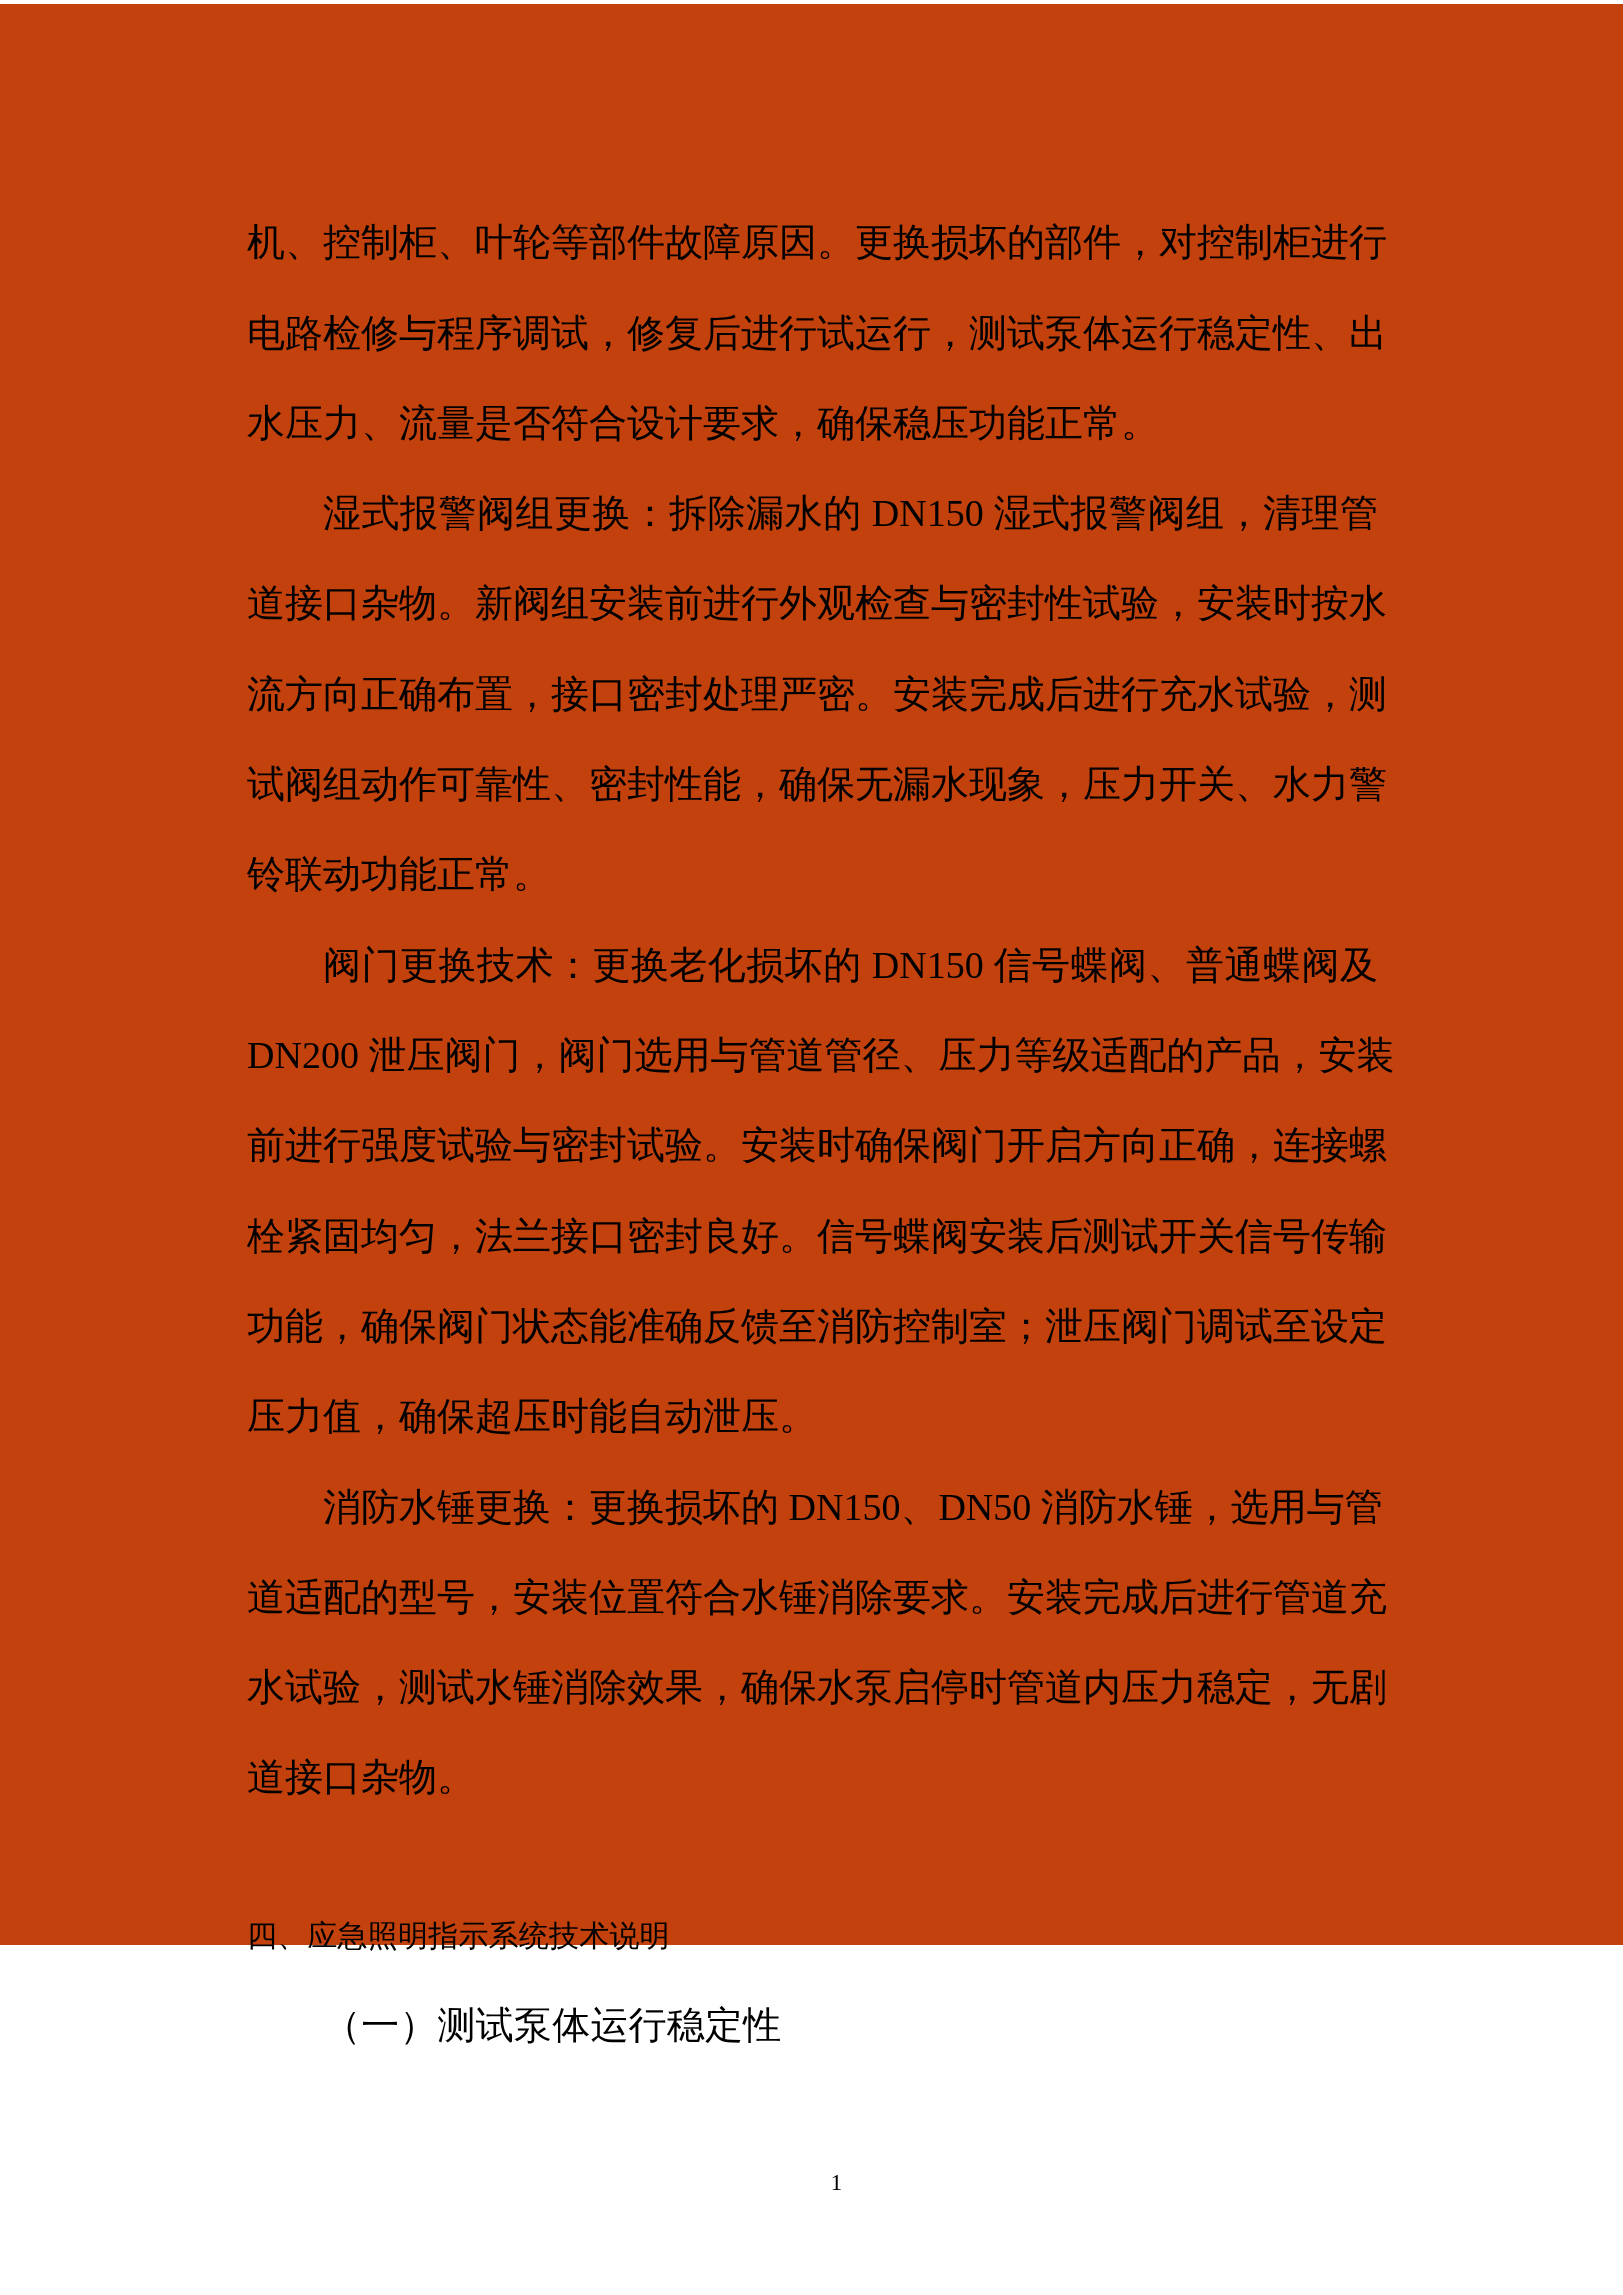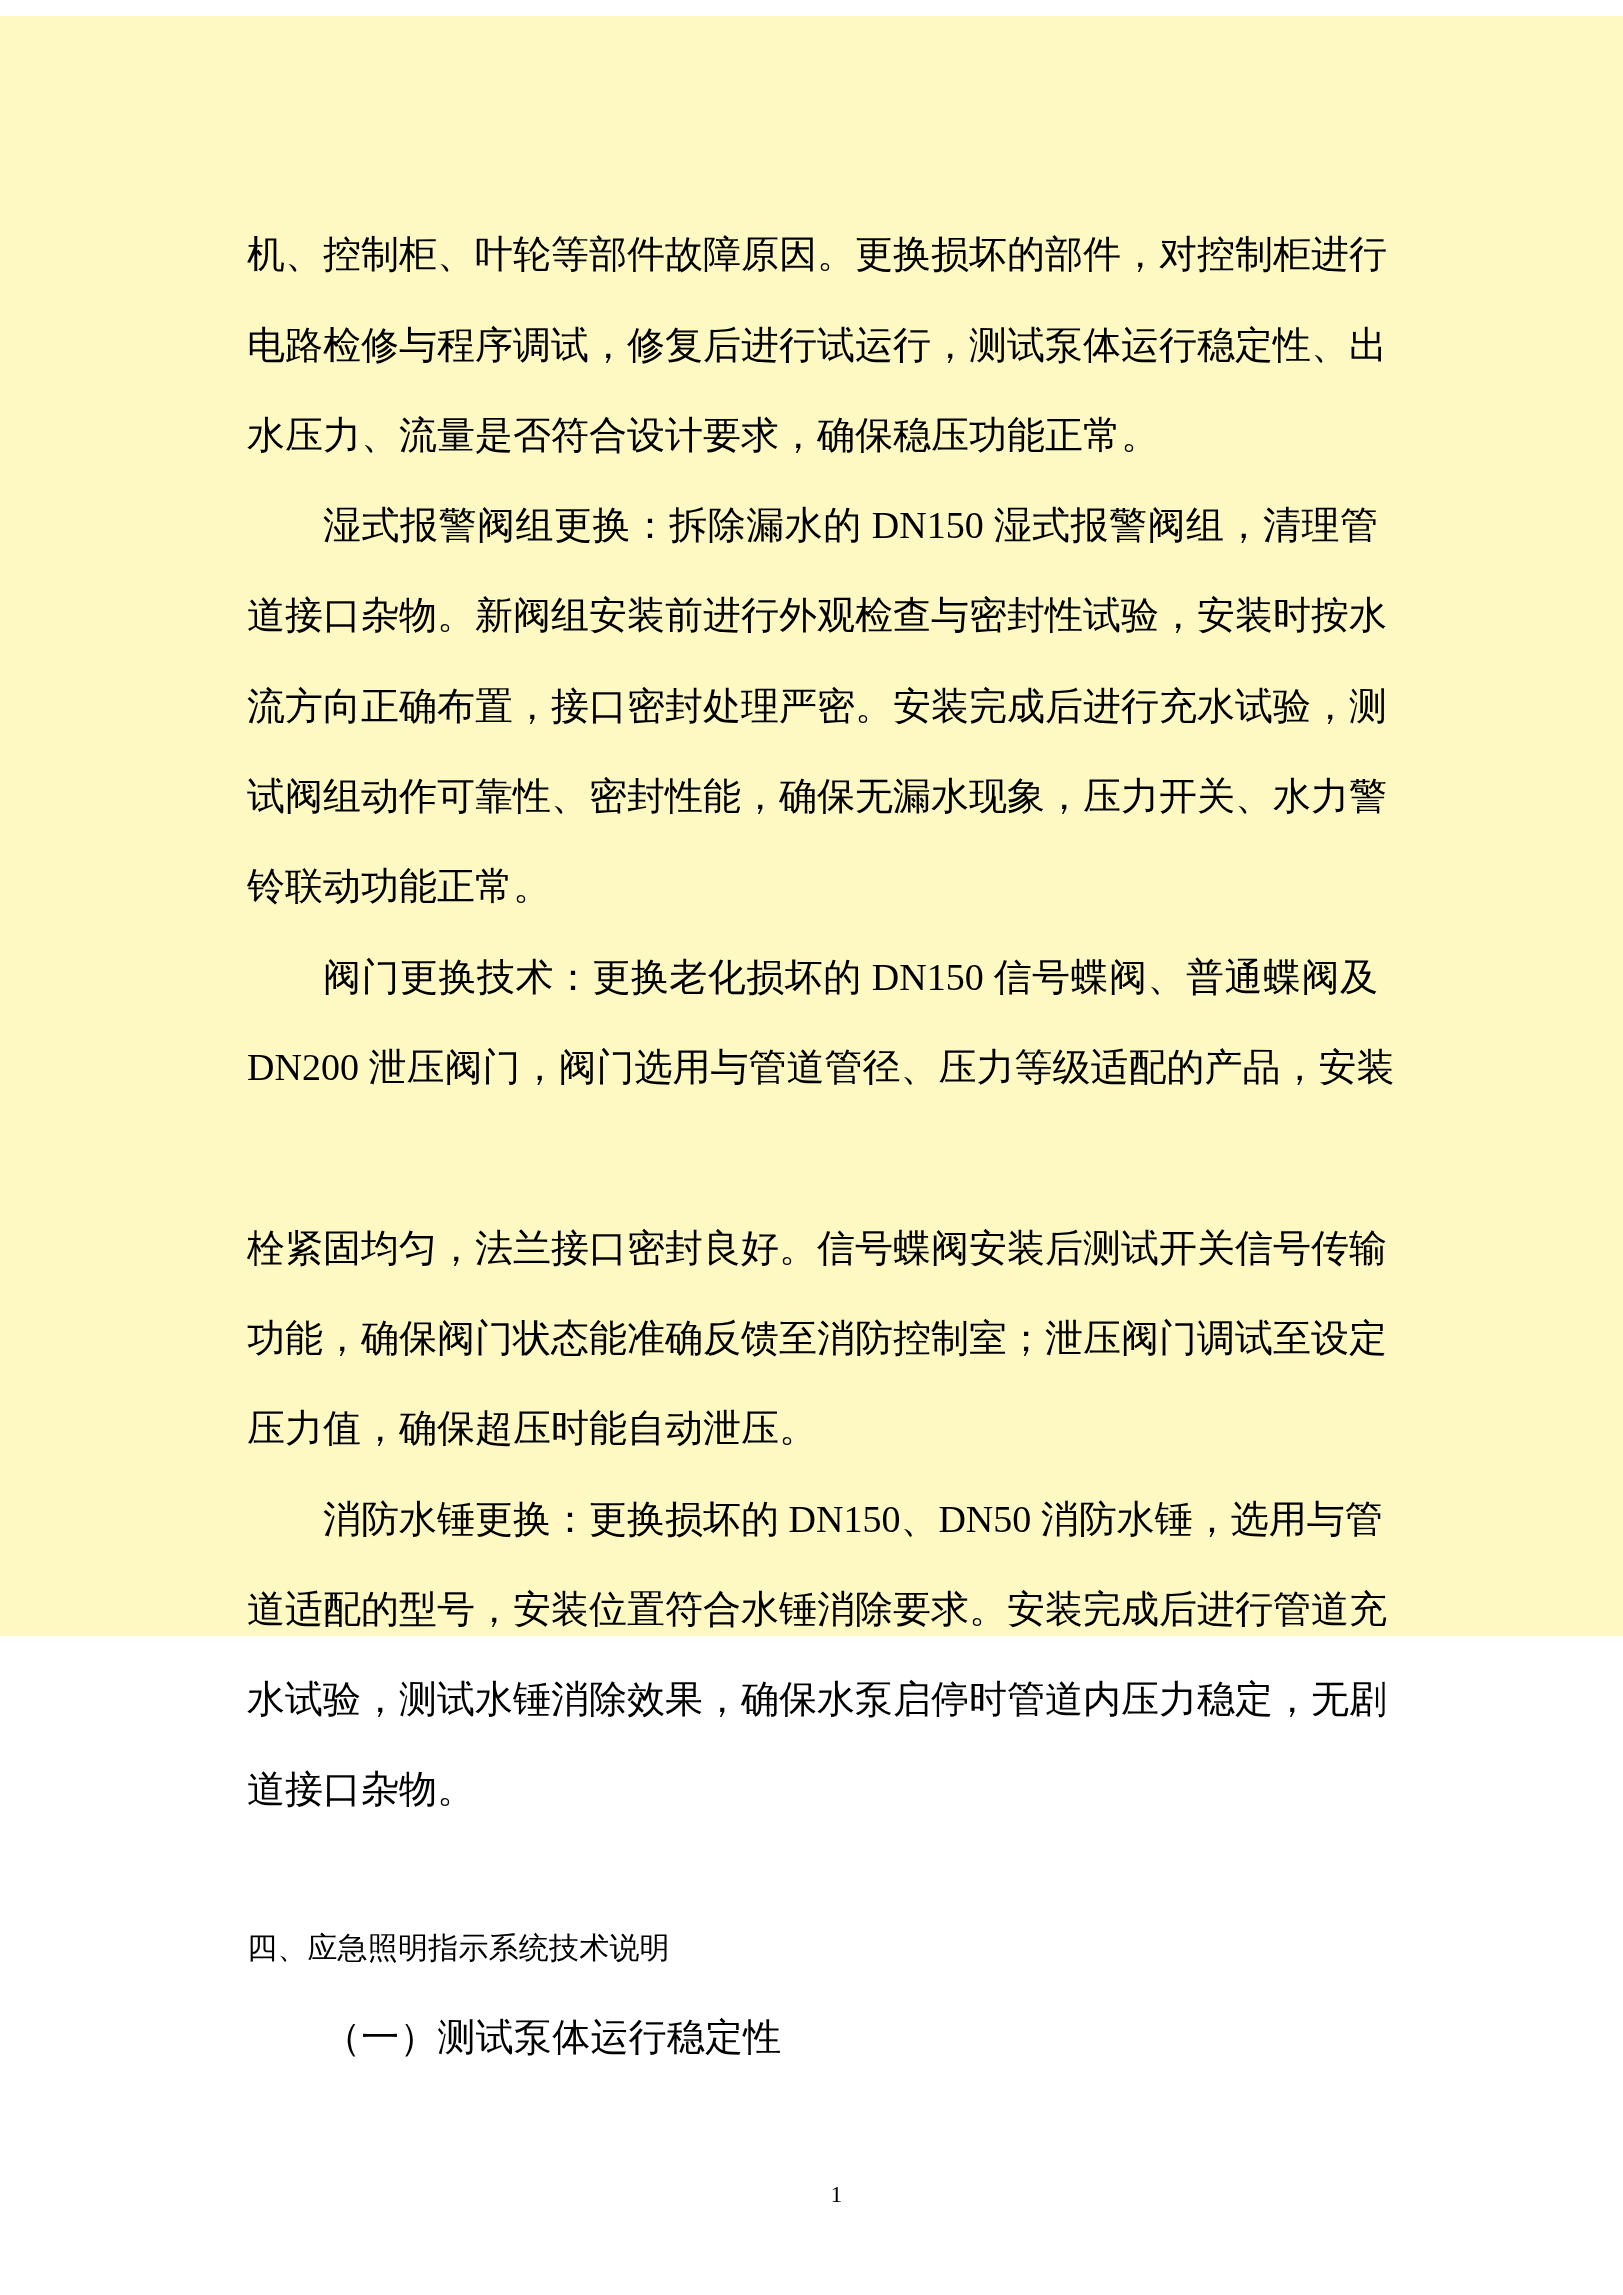--- a/index.html
+++ b/index.html
@@ -10,24 +10,24 @@
   body {
     width: 1623px;
     height: 2295px;
     position: relative;
     overflow: hidden;
     color: #000000;
     font-family: "Liberation Serif", "DejaVu Serif", serif;
   }
   .page {
     position: absolute;
-    left: 0; top: 16px;
+    left: 0; top: 4px;
     width: 1623px;
-    height: 1620px;
-    background: #fef9c3;
+    height: 1941px;
+    background: #c2410c;
   }
   .line {
     position: absolute;
     left: 247px;
     width: 1131px;
     height: 46px;
     font-size: 38px;
     line-height: 46px;
     white-space: nowrap;
     text-align: justify;
@@ -80,20 +80,21 @@
   <div class="line last" style="top:396px">水压力、流量是否符合设计要求，确保稳压功能正常。</div>
 
   <div class="line indent" style="top:486px">湿式报警阀组更换：拆除漏水的 DN150 湿式报警阀组，清理管</div>
   <div class="line" style="top:576px">道接口杂物。新阀组安装前进行外观检查与密封性试验，安装时按水</div>
   <div class="line" style="top:757px">试阀组动作可靠性、密封性能，确保无漏水现象，压力开关、水力警</div>
   <div class="line" style="top:667px">流方向正确布置，接口密封处理严密。安装完成后进行充水试验，测</div>
   <div class="line last" style="top:847px">铃联动功能正常。</div>
 
   <div class="line indent" style="top:938px">阀门更换技术：更换老化损坏的 DN150 信号蝶阀、普通蝶阀及</div>
   <div class="line" style="top:1028px">DN200 泄压阀门，阀门选用与管道管径、压力等级适配的产品，安装</div>
+  <div class="line" style="top:1118px">前进行强度试验与密封试验。安装时确保阀门开启方向正确，连接螺</div>
   <div class="line" style="top:1209px">栓紧固均匀，法兰接口密封良好。信号蝶阀安装后测试开关信号传输</div>
   <div class="line" style="top:1299px">功能，确保阀门状态能准确反馈至消防控制室；泄压阀门调试至设定</div>
   <div class="line last" style="top:1389px">压力值，确保超压时能自动泄压。</div>
 
   <div class="line indent" style="top:1480px">消防水锤更换：更换损坏的 DN150、DN50 消防水锤，选用与管</div>
   <div class="line" style="top:1570px">道适配的型号，安装位置符合水锤消除要求。安装完成后进行管道充</div>
   <div class="line" style="top:1660px">水试验，测试水锤消除效果，确保水泵启停时管道内压力稳定，无剧</div>
   <div class="line last" style="top:1750px">道接口杂物。</div>
 
   <div class="heading" style="top:1909px">四、应急照明指示系统技术说明</div>

